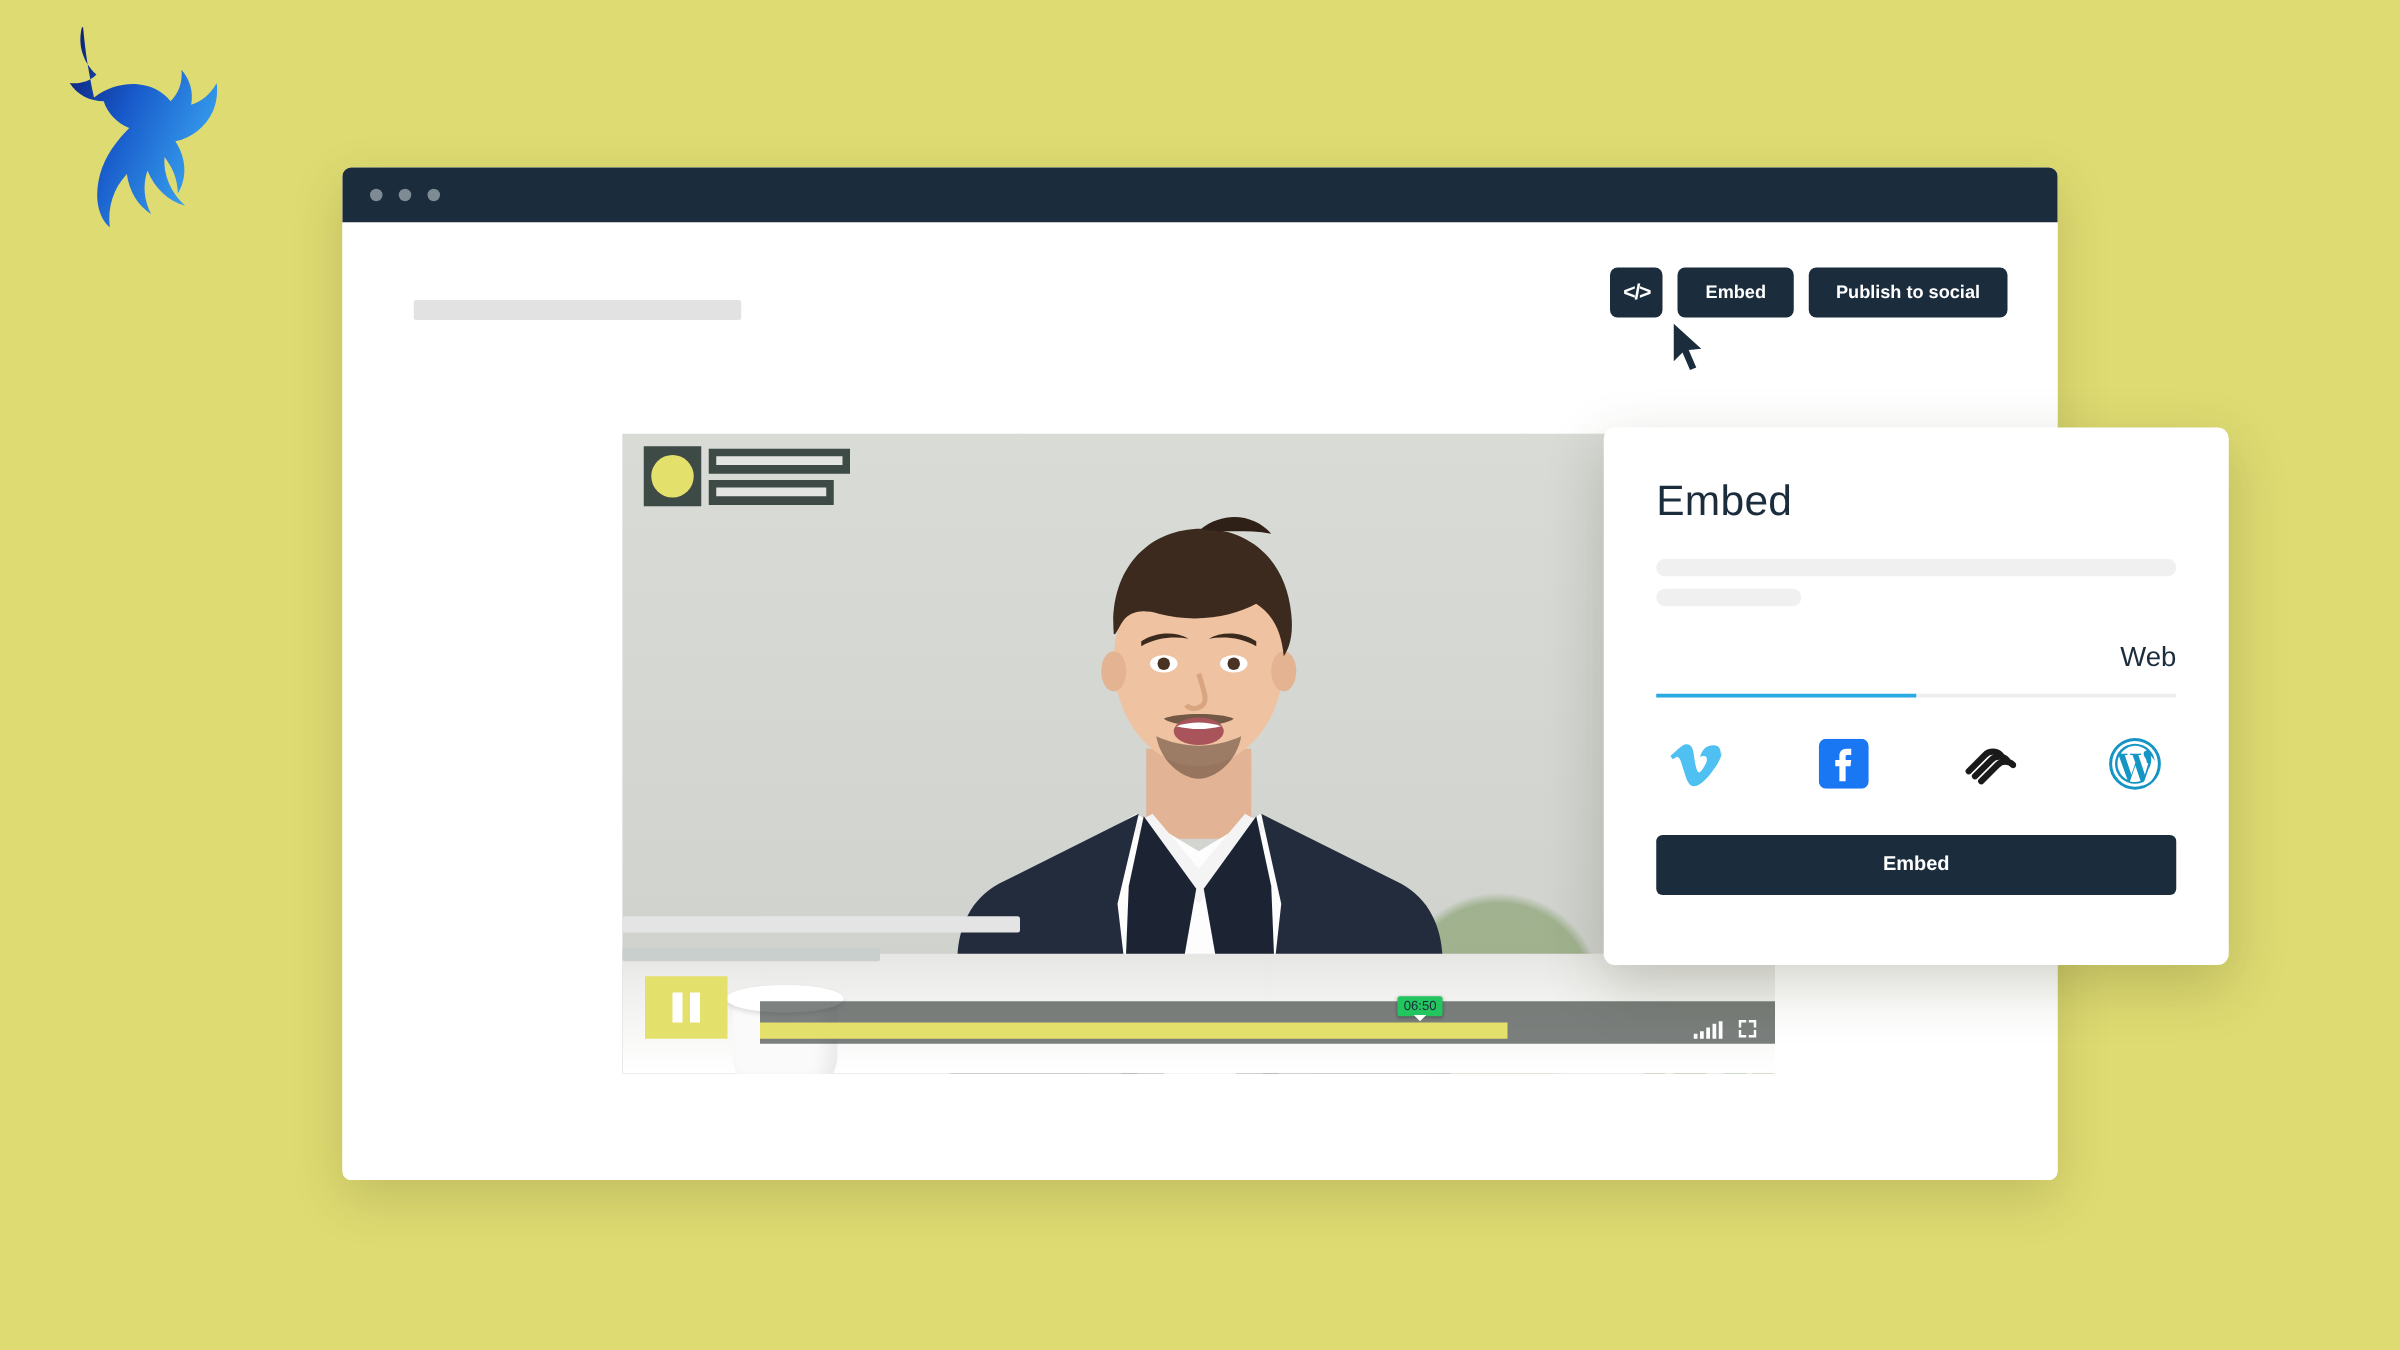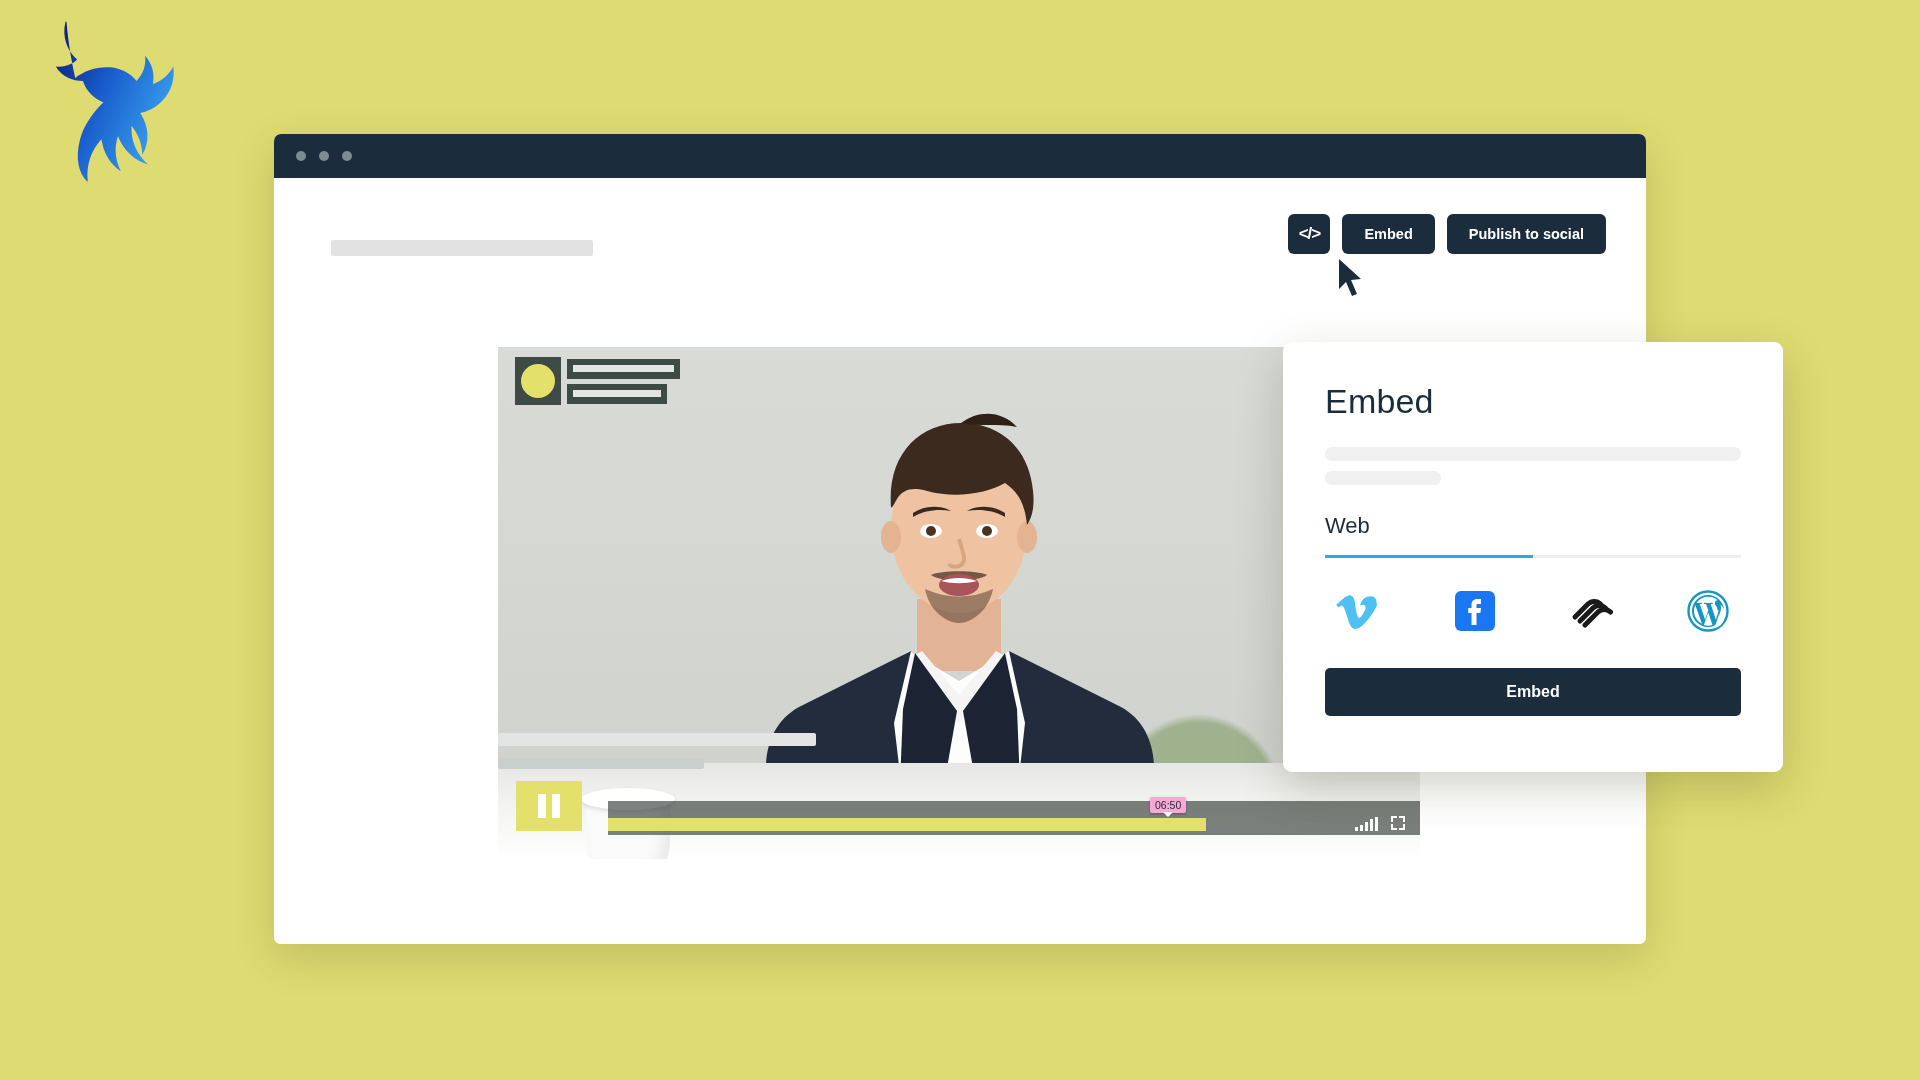--- a/index.html
+++ b/index.html
@@ -143,22 +143,22 @@
     position:absolute; left: 110px; right: 0; bottom: 24px; height: 34px;
     background: rgba(45,52,48,0.62); z-index: 7;
     display:flex; align-items:center;
   }
   .progress-track {
     position:absolute; left: 0px; bottom: 28px; z-index: 9;
     margin-left: 110px; width: 598px; height: 13px; background: transparent;
   }
   .progress-fill { height: 13px; width: 100%; background: #e4e06c; }
   .time-tip {
-    position:absolute; z-index: 12; left: 652px; bottom: 46px;
-    background:#f9a8d4; color:#1b2c3c; font-size: 10.5px;
+    position:absolute; z-index: 12; left: 620px; bottom: 46px;
+    background:#22c55e; color:#1b2c3c; font-size: 10.5px;
     padding: 2px 5px; border-radius: 2px; box-shadow: 0 1px 3px rgba(0,0,0,.3);
     font-family: "Liberation Sans", sans-serif;
   }
   .time-tip:after{
     content:""; position:absolute; left:13px; bottom:-4px;
     border-left:5px solid transparent; border-right:5px solid transparent;
     border-top:5px solid #ffffff;
   }
   .right-ctrls {
     position:absolute; right: 14px; bottom: 28px; z-index: 10;
@@ -179,21 +179,21 @@
   .embed-title {
     font-size: 34px; color: #1b2c3c; font-weight: normal;
     letter-spacing: .2px; margin-bottom: 26px;
   }
   .ep-ph { background:#f0f0f0; border-radius: 7px; }
   .ep-ph1 { width: 100%; height: 14px; margin-bottom: 10px; }
   .ep-ph2 { width: 116px; height: 14px; margin-bottom: 28px; }
 
   .tabs { display:flex; position: relative; }
   .tab {
-    flex: 1; text-align:left; font-size: 22px; color:#1b2c3c;
+    flex: 1; text-align:right; font-size: 22px; color:#1b2c3c;
     padding-bottom: 16px; cursor:pointer; background:none; border:none;
     font-family: "Liberation Sans", sans-serif;
   }
   .tabs-underline { height: 3px; background: #eeeeee; display:flex; }
   .tabs-underline .active-ul { width: 50%; height:3px; background: #29aae3; }
 
   .socials {
     display:flex; justify-content: space-between; align-items:center;
     padding: 30px 10px 0 10px;
   }

